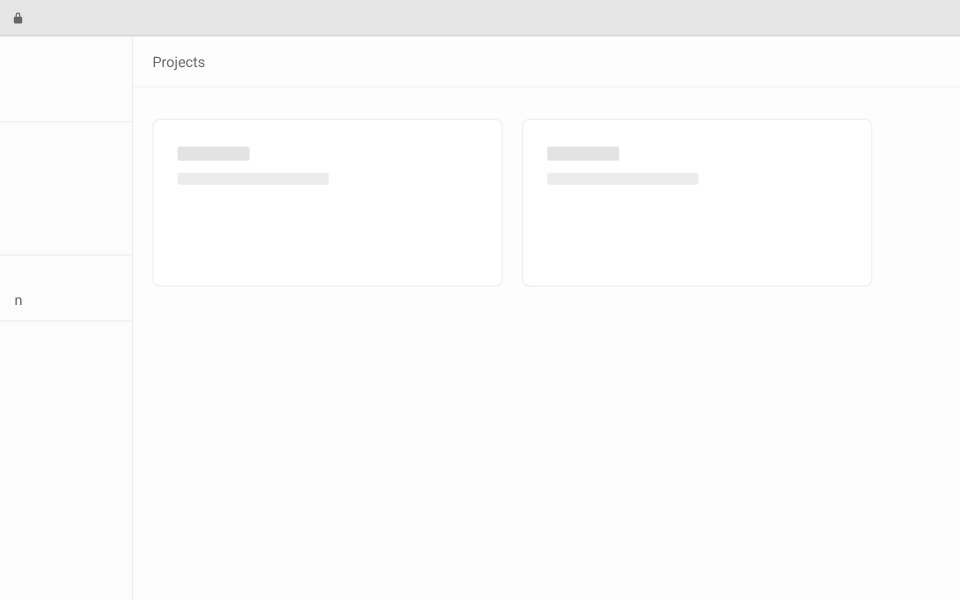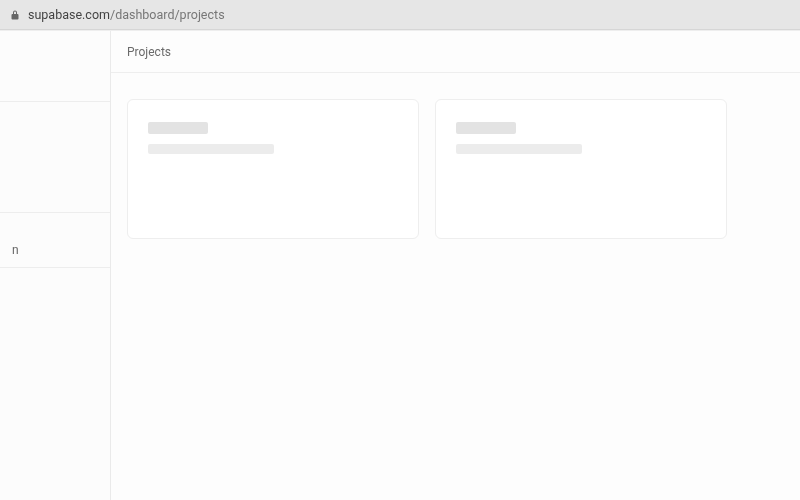--- a/index.html
+++ b/index.html
@@ -89,23 +89,20 @@
   </style>
 </head>
 <body>
 
 <div class="addr-bar">
   <span class="lock">
     <svg viewBox="0 0 24 24" width="12" height="12" fill="currentColor">
         <path d="M17 10h-1V7a4 4 0 10-8 0v3H7a2 2 0 00-2 2v7a2 2 0 002 2h10a2 2 0 002-2v-7a2 2 0 00-2-2zm-7-3a2 2 0 114 0v3h-4V7z"></path>
       </svg>
   </span>
-  <span class="url">
-    <span class="host">supabase.com</span><span class="path">/dashboard/projects</span>
-  </span>
 </div>
 
 <div class="shell">
   <nav class="sidebar">
     <div class="side-item small"><span></span></div>
     <div class="side-item" style="padding-top:100px"><span></span></div>
     <div class="side-item" style="padding-top:30px"><span>n</span></div>
     <div class="side-item" style="padding-top:40px;border-bottom:none"><span></span></div>
   </nav>
 

